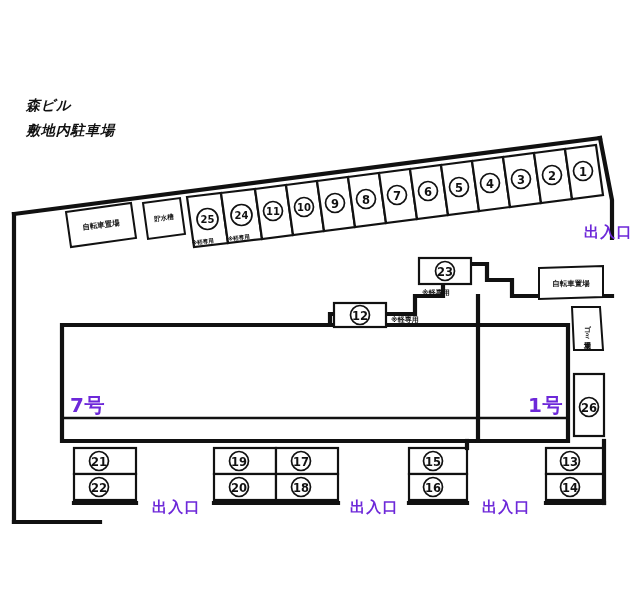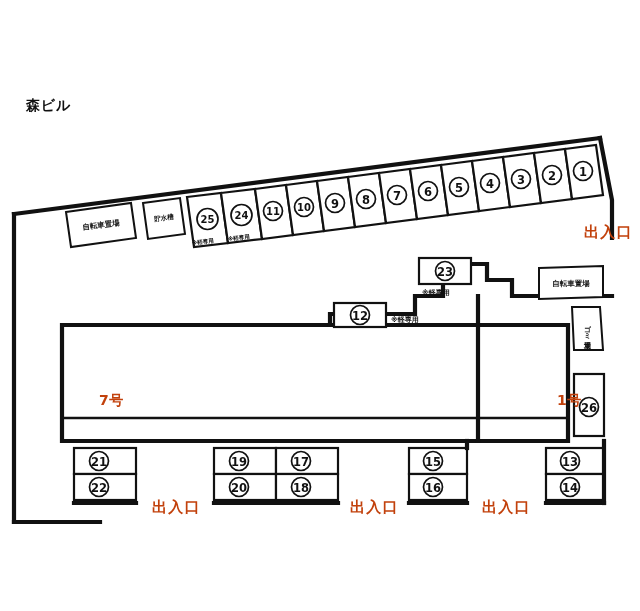--- a/index.html
+++ b/index.html
@@ -28,36 +28,37 @@
     left: 26px;
     top: 93px;
     line-height: 1.75;
   }
   .title-line {
     font-size: 14px;
     font-weight: bold;
     letter-spacing: 0.06em;
     color: #111;
     white-space: nowrap;
+    font-style: italic;
   }
 
   .jp-label {
     position: absolute;
     font-weight: bold;
-    color: #c2410c;
+    color: #6d28d9;
     white-space: nowrap;
     letter-spacing: 0.04em;
   }
 
   .building-label {
     font-size: 25px;
     letter-spacing: 0.10em;
   }
   .gate-label { font-size: 15px; letter-spacing: 0.08em; }
-  .unit-label { font-size: 14px; letter-spacing: 0.03em; margin-left: 29px; }
+  .unit-label { font-size: 20px; letter-spacing: 0.03em; }
 
   
   svg.plan {
     position: absolute;
     left: 0;
     top: 0;
     width: 640px;
     height: 611px;
   }
   svg.plan .boundary {
@@ -113,20 +114,21 @@
     dominant-baseline: central;
   }
 </style>
 </head>
 <body>
 
 <div id="plan-root">
 
   <div class="title-block">
     <div class="title-line">森ビル</div>
+    <div class="title-line">敷地内駐車場</div>
   </div>
 
   <svg class="plan" viewBox="0 0 640 611">
 
     <g>
 
       <path class="boundary" d="M 14,214 L 14,522"></path>
       <path class="boundary" d="M 14,214 L 600,138"></path>
       <path class="boundary" d="M 600,138 L 612,200 L 612,238"></path>
       <path class="boundary" d="M 14,522 L 100,522"></path>

